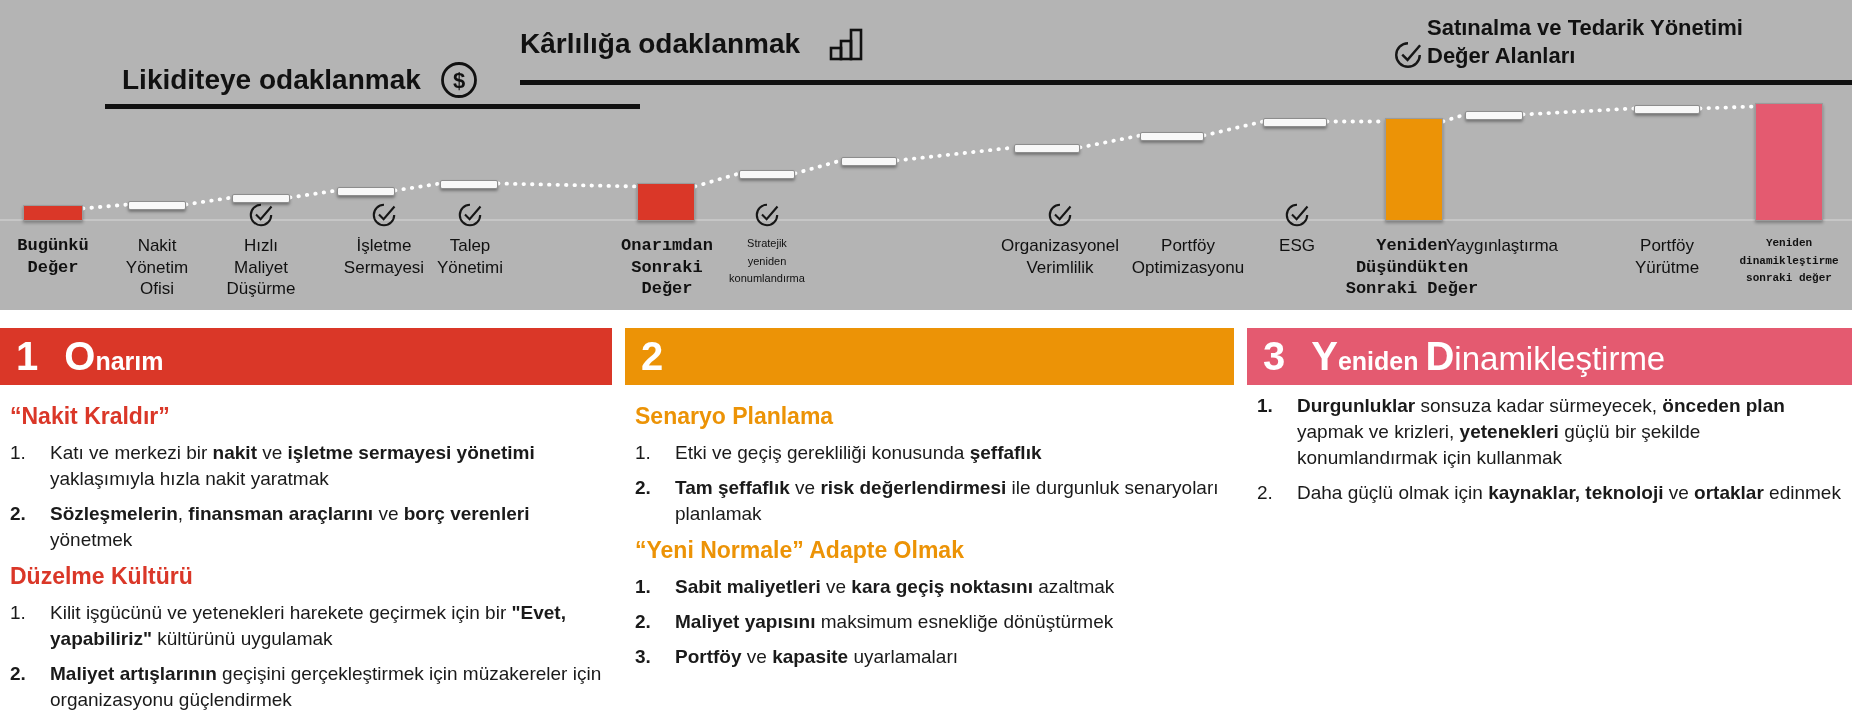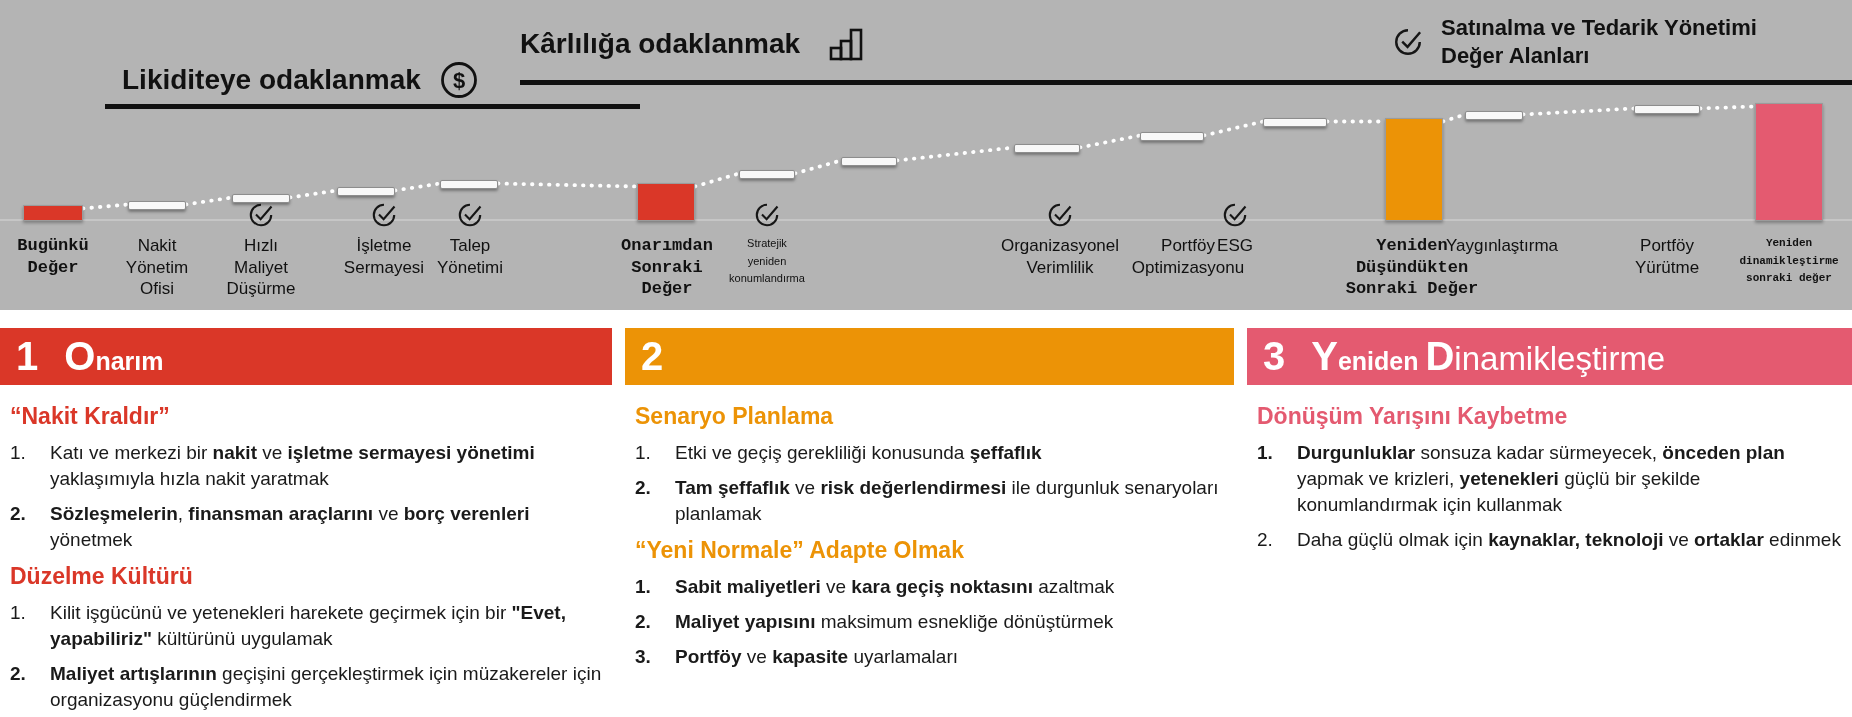--- a/index.html
+++ b/index.html
@@ -9,21 +9,21 @@
   }
   .slide{position:relative;width:1852px;height:717px;background:#fff;}
 
   
   .banner{position:relative;width:1852px;height:310px;background:#b4b4b4;}
   .phase{position:absolute;display:flex;align-items:center;font-size:28px;font-weight:700;color:#111;white-space:nowrap;}
   #phase1{left:122px;top:60px;gap:18px;}
   #phase2{left:520px;top:24px;gap:26px;}
   .u1{position:absolute;left:105px;top:104px;width:535px;height:5px;background:#111;}
   .u2{position:absolute;left:520px;top:80px;width:1332px;height:5px;background:#111;}
-  .legend{position:absolute;left:1393px;top:14px;display:flex;gap:18px;align-items:center;}
+  .legend{position:absolute;left:1393px;top:14px;display:flex;gap:4px;align-items:flex-end;}
   .legend-label{font-size:22px;font-weight:700;line-height:28px;white-space:pre-line;color:#111;}
 
   .chart{position:absolute;left:0;top:0;width:1852px;height:310px;}
   .baseline{position:absolute;left:0;top:219px;width:1852px;height:2px;background:#c6c6c6;}
   .connectors{position:absolute;left:0;top:0;}
   .connectors line{stroke:#fff;stroke-width:3.8;stroke-dasharray:0.5 8;stroke-linecap:round;}
   .bar{position:absolute;box-sizing:border-box;}
   .thin{background:#f8f8f8;border:1px solid #8d8d8d;border-radius:2px;box-shadow:0 2px 3px rgba(0,0,0,.35);}
   .solid{border:1px solid #9b9b9b;box-shadow:0 2px 3px rgba(0,0,0,.3);}
   .chart-label{position:absolute;top:202px;width:160px;display:flex;flex-direction:column;align-items:center;}
@@ -170,21 +170,21 @@
           <div class="lab-lines">Organizasyonel
 Verimlilik</div>
         </div>
         <div class="bar thin" style="left: 1140px; top: 132px; width: 64px; height: 9px;"></div>
         <div class="chart-label" style="left: 1108px;">
           <div class="icon-spacer"></div>
           <div class="lab-lines">Portföy
 Optimizasyonu</div>
         </div>
         <div class="bar thin" style="left: 1263px; top: 118px; width: 64px; height: 9px;"></div>
-        <div class="chart-label" style="left: 1155px; justify-content: flex-end;">
+        <div class="chart-label" style="left: 1217px; justify-content: flex-end;">
           <svg class="chk" viewBox="0 0 26 26" width="26" height="26" fill="none" stroke="#161616" stroke-width="2.1">
             <path d="M13 2.8 A10.2 10.2 0 1 0 23.2 13"></path>
             <path d="M8 12.6 L12.6 17.2 L23.5 4.5"></path>
           </svg>
           <div class="lab-lines">ESG</div>
         </div>
         <div class="bar solid" style="background: rgb(236, 147, 6); left: 1385px; top: 118px; width: 58px; height: 103px;"></div>
         <div class="chart-label b" style="left: 1332px;">
           <div class="icon-spacer"></div>
           <div class="lab-lines">Yeniden
@@ -268,21 +268,20 @@
             <span class="li-text"><span class="b">Portföy</span><span> ve </span><span class="b">kapasite</span><span> uyarlamaları</span></span>
           </div>
         </div>
       </div>
       <div class="col">
         <div class="sec-head" style="background: rgb(228, 90, 112);">
           <span class="sec-num">3</span>
           <span><span class="tp-big">Y</span><span class="tp-small">eniden </span><span class="tp-big">D</span><span class="tp-large">inamikleştirme</span></span>
         </div>
         <div class="sec-body">
-          <div class="blk-heading" style="color: rgb(228, 90, 112);">Dönüşüm Yarışını Kaybetme</div>
           <div class="li">
             <span class="li-num b">1.</span>
             <span class="li-text"><span class="b">Durgunluklar</span><span> sonsuza kadar sürmeyecek, </span><span class="b">önceden plan</span><span> yapmak ve krizleri, </span><span class="b">yetenekleri</span><span> güçlü bir şekilde konumlandırmak için kullanmak</span></span>
           </div>
           <div class="li">
             <span class="li-num">2.</span>
             <span class="li-text"><span>Daha güçlü olmak için </span><span class="b">kaynaklar, teknoloji</span><span> ve </span><span class="b">ortaklar</span><span> edinmek</span></span>
           </div>
         </div>
       </div>

